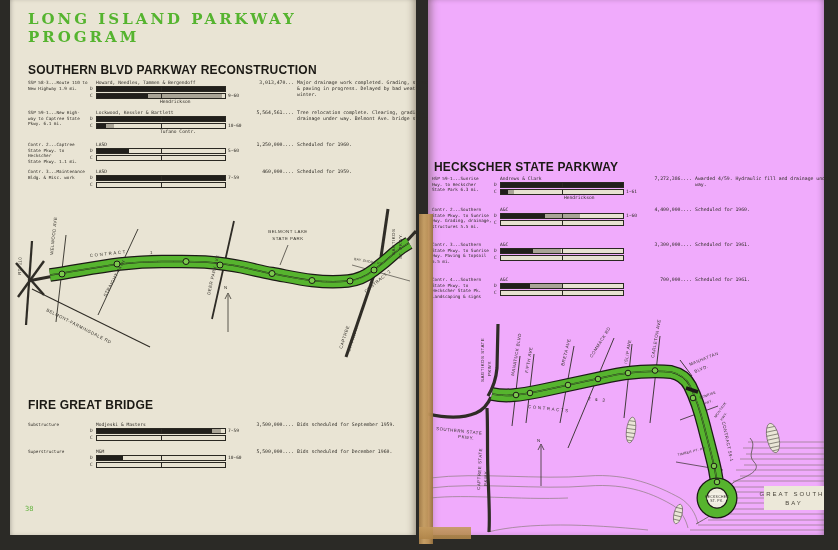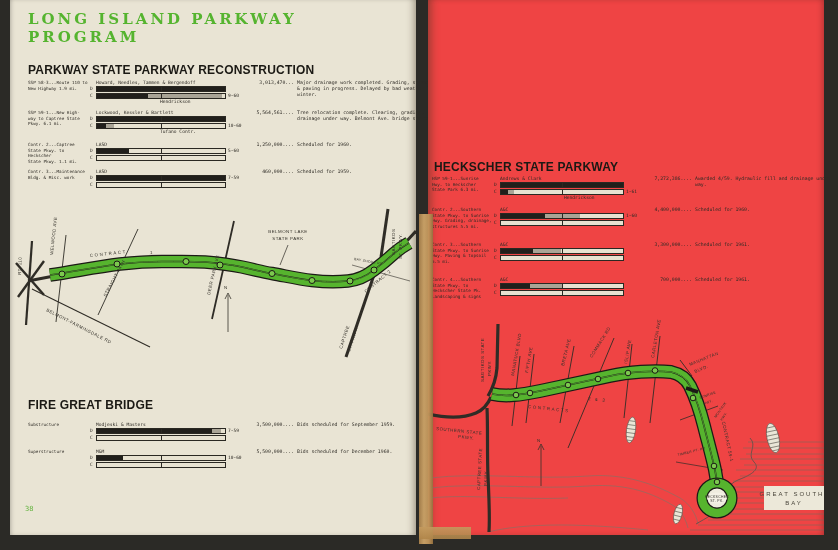--- a/index.html
+++ b/index.html
@@ -1,20 +1,20 @@
 <!DOCTYPE html>
 <html><head>
 <meta charset="utf-8">
 <style>
   html,body{margin:0;padding:0;background:#1e1d1b;}
   .scan{position:relative;width:838px;height:550px;background:#2b2a26;overflow:hidden;
         font-family:"Liberation Sans",sans-serif;}
   .page{position:absolute;top:0;height:535px;}
   .page.left{left:10px;width:406px;background:#e9e4d4;box-shadow:inset -7px 0 9px -6px rgba(60,50,30,.55), inset 3px 0 5px -3px rgba(0,0,0,.35);}
-  .page.right{left:428px;width:396px;background:#ef4444;box-shadow:inset 8px 0 10px -6px rgba(60,50,30,.55), inset -4px 0 6px -3px rgba(0,0,0,.3);}
+  .page.right{left:428px;width:396px;background:#f0abfc;box-shadow:inset 8px 0 10px -6px rgba(60,50,30,.55), inset -4px 0 6px -3px rgba(0,0,0,.3);}
   .tape{position:absolute;left:419px;top:214px;width:14px;height:330px;z-index:6;
         background:linear-gradient(90deg,#a8814c,#cda468 35%,#c1955a 70%,#96713f);opacity:.95;}
   .tape2{position:absolute;left:419px;top:527px;width:52px;height:12px;z-index:6;
         background:linear-gradient(180deg,#c49a5e,#b08549);opacity:.9;}
   .title{position:absolute;left:18px;top:10px;font-family:"DejaVu Serif",serif;font-weight:bold;
          font-size:15px;letter-spacing:3px;color:#55b42f;}
   .heading{position:absolute;font-weight:bold;font-size:12px;letter-spacing:.2px;color:#1b1914;white-space:nowrap;}
   .pagenum{position:absolute;left:15px;top:505px;font-family:"DejaVu Sans Mono",monospace;
            font-size:7px;color:#62b33e;}
   .tw{font-family:"DejaVu Sans Mono",monospace;font-size:4.8px;line-height:1.3;color:#2e2b25;}
@@ -44,21 +44,21 @@
   .map text.bay{font-size:6px;letter-spacing:2px;fill:#4a463c;}
   .map text.ctr{letter-spacing:1.6px;}
 </style>
 </head>
 <body>
 
 <div class="scan">
 
   <div class="page left">
     <div class="title">LONG ISLAND PARKWAY PROGRAM</div>
-    <div class="heading" style="left:18px;top:63px;">PARKWAY STATE PARKWAY RECONSTRUCTION</div>
+    <div class="heading" style="left:18px;top:63px;">SOUTHERN BLVD PARKWAY RECONSTRUCTION</div>
 
     <div class="proj" style="left:18px;top:80px;">
       <div class="plabel tw">SSP 58-3...Route 110 to
 New Highway  1.9 mi.</div>
       <div class="pbars">
         <div class="firm firm-top tw">Howard, Needles, Tammen &amp; Bergendoff</div>
         <div class="barline">
             <span class="dc tw">D</span>
           <div class="bar">
               <div class="fill dark" style="width: 100%;"></div>

